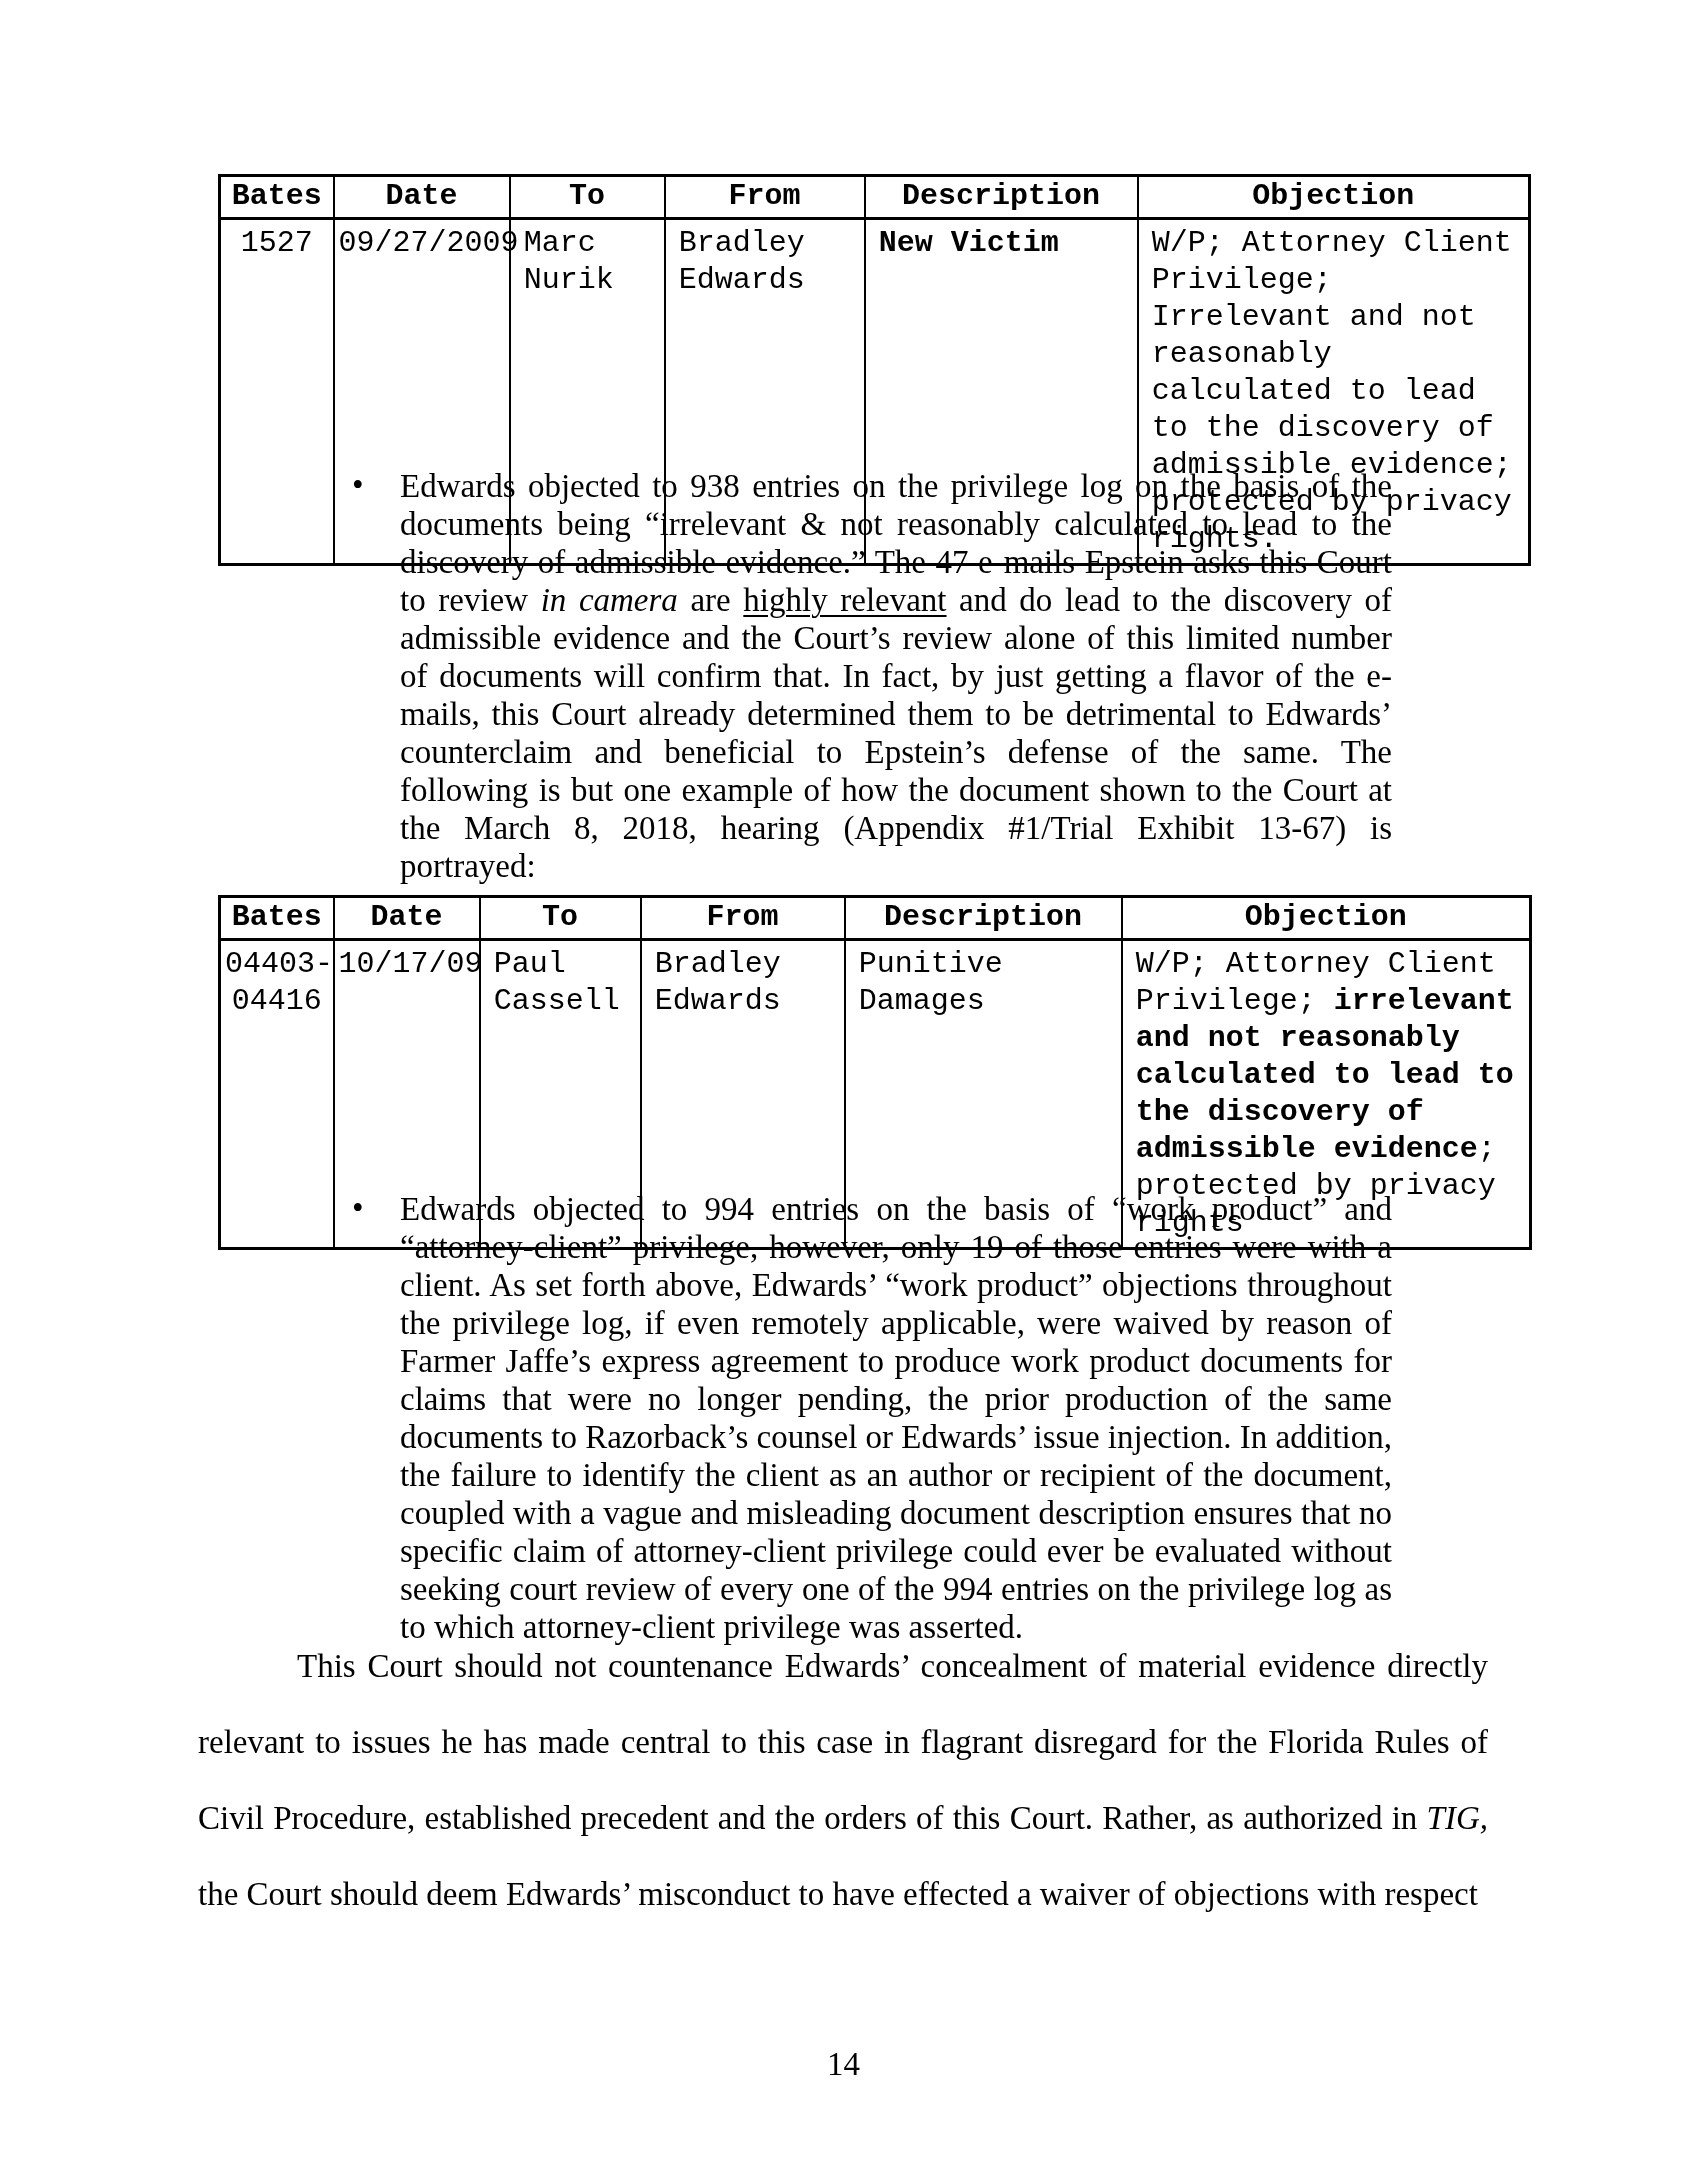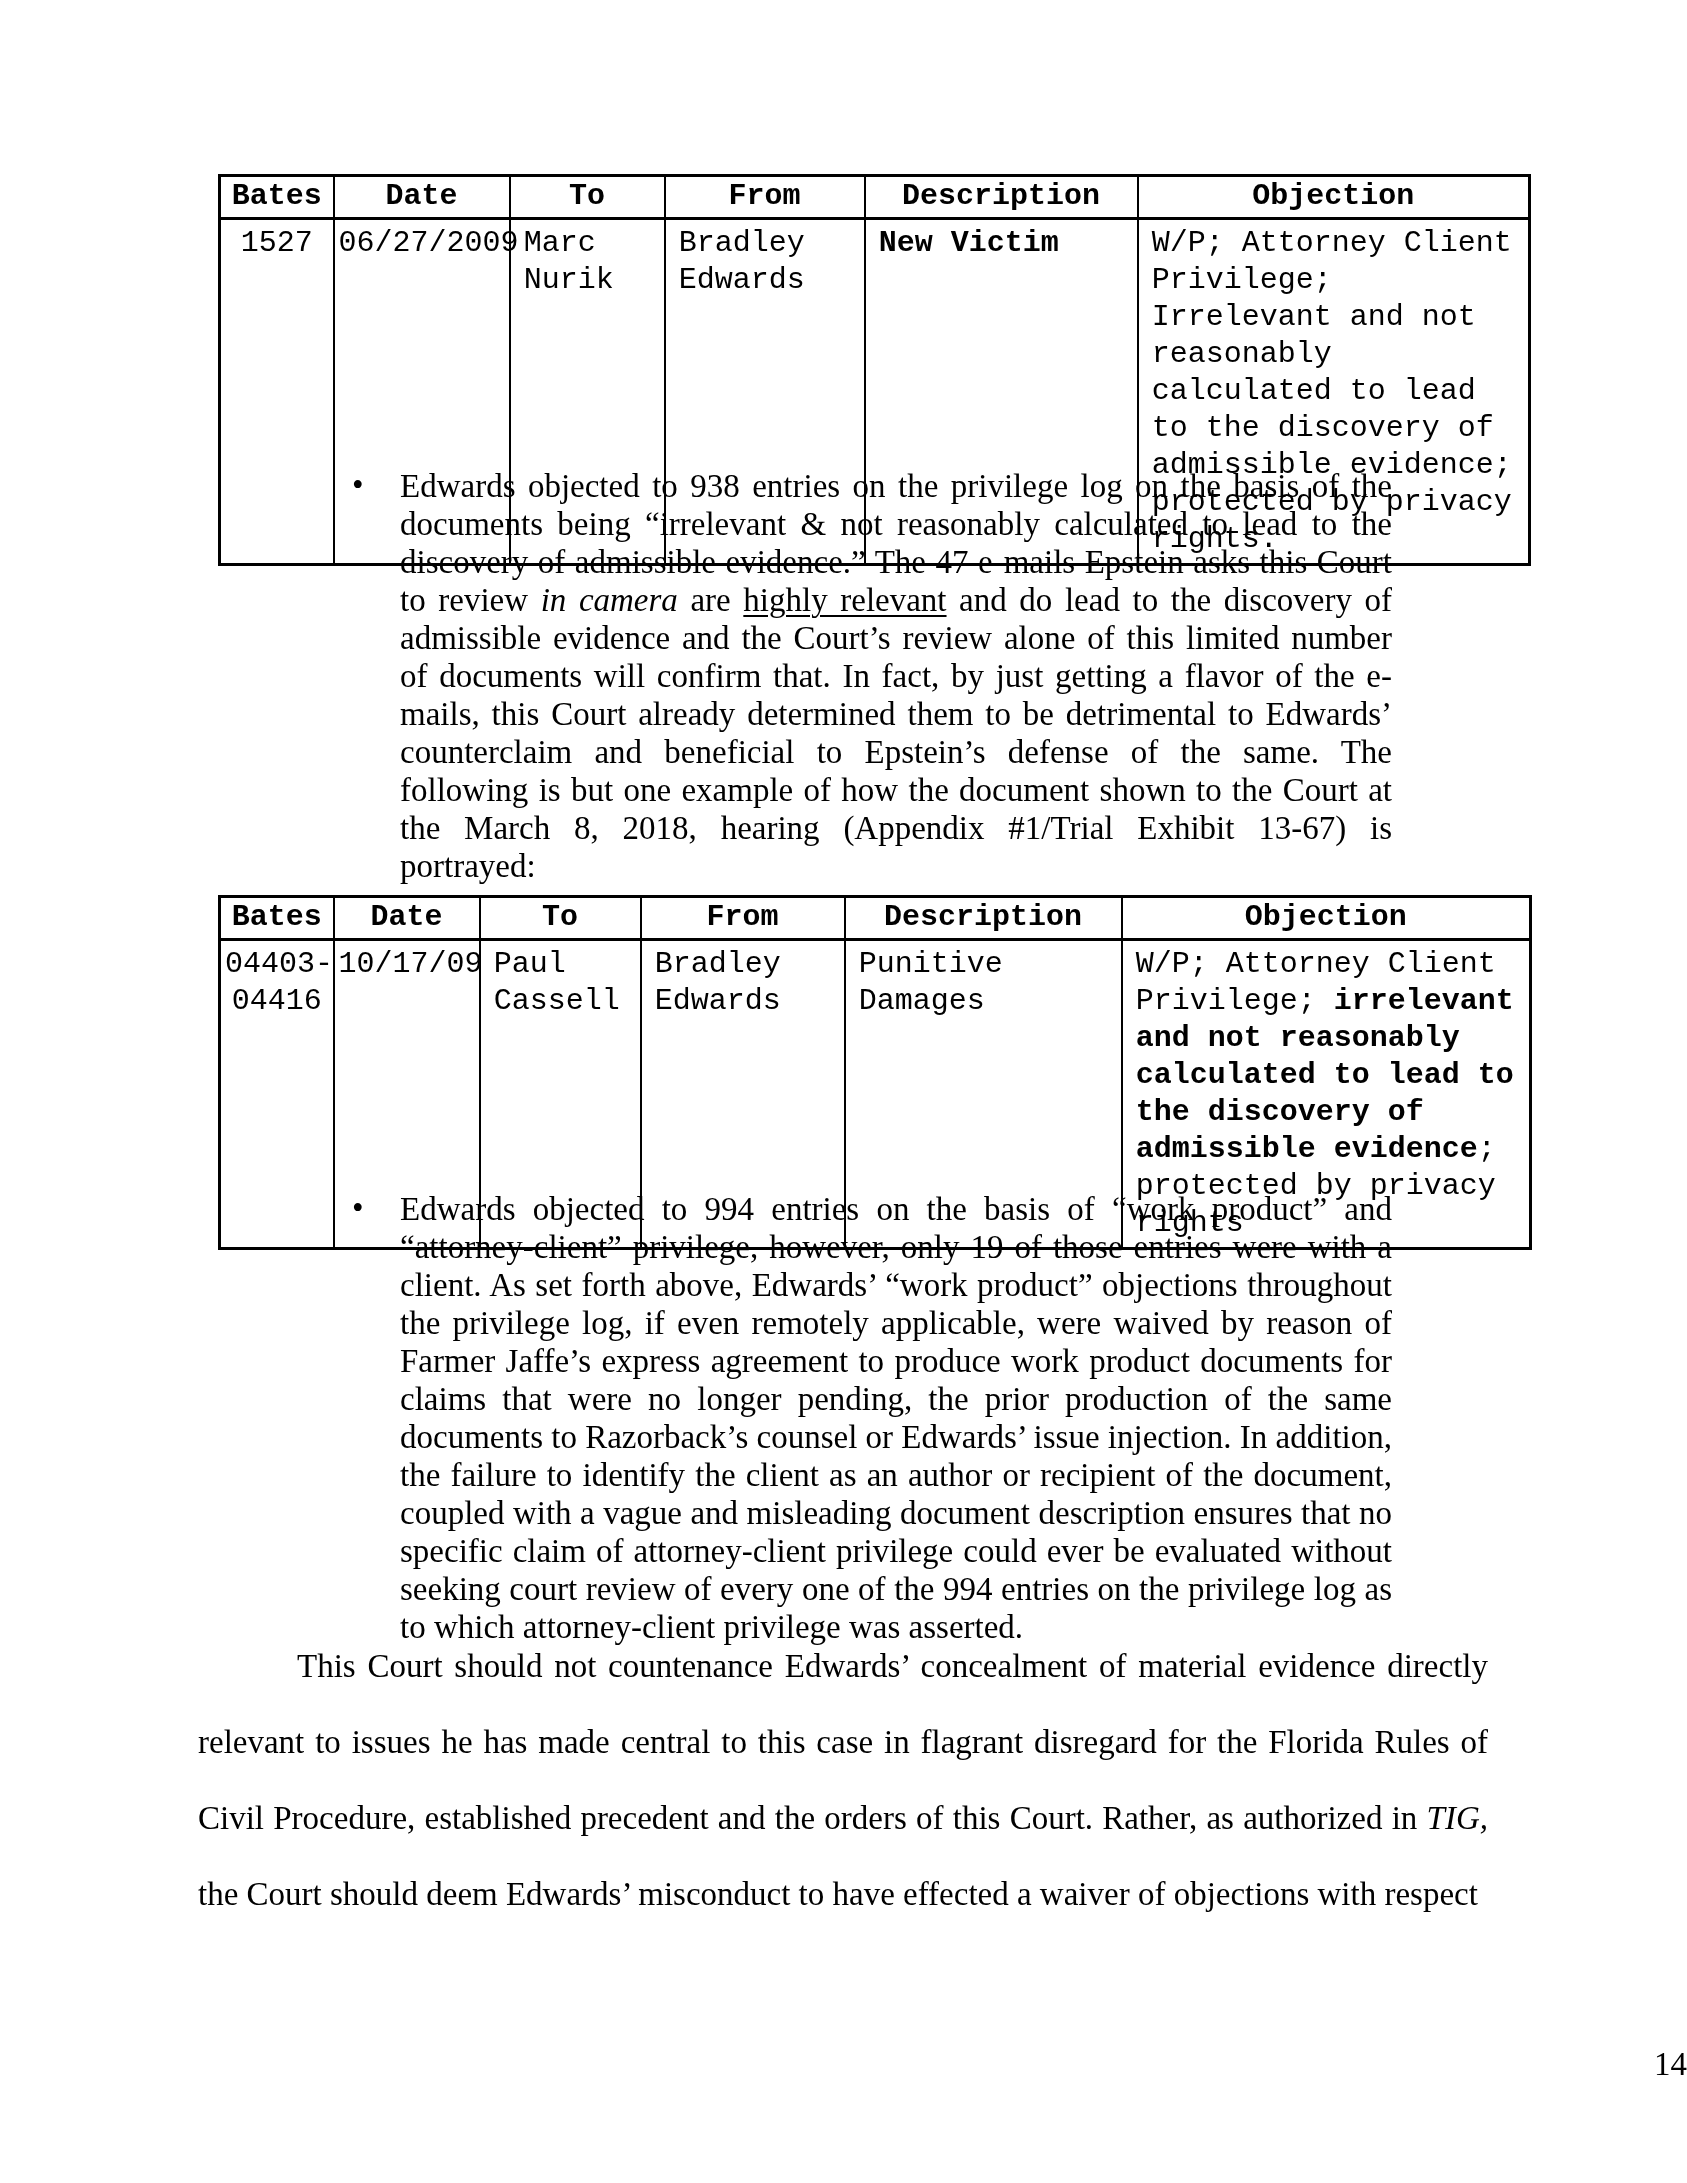--- a/index.html
+++ b/index.html
@@ -76,21 +76,21 @@
     line-height: 76px;
     text-align: justify;
     text-indent: 99px;
   }
 
   .page-num {
     position: absolute;
     left: 0;
     top: 2046px;
     width: 1687px;
-    text-align: right;
+    text-align: center;
     font-family: "Liberation Serif", serif;
     font-size: 33px;
   }
 </style>
 </head>
 <body>
 
 <div class="page">
 
   <table class="log-table" style="left:218px; top:174px;">
@@ -108,21 +108,21 @@
         <th>Date</th>
         <th>To</th>
         <th>From</th>
         <th>Description</th>
         <th>Objection</th>
       </tr>
     </thead>
     <tbody>
       <tr class="t1-row">
         <td class="c-center">1527</td>
-        <td class="c-center">06/27/2009</td>
+        <td class="c-center">09/27/2009</td>
         <td>Marc Nurik</td>
         <td>Bradley Edwards</td>
         <td class="b">New Victim</td>
         <td>W/P; Attorney Client Privilege; Irrelevant and not reasonably calculated to lead to the discovery of admissible evidence; protected by privacy rights.</td>
       </tr>
     </tbody>
   </table>
 
   <div class="bullet" style="top:467px;">
     <span class="bullet-marker">•</span>

